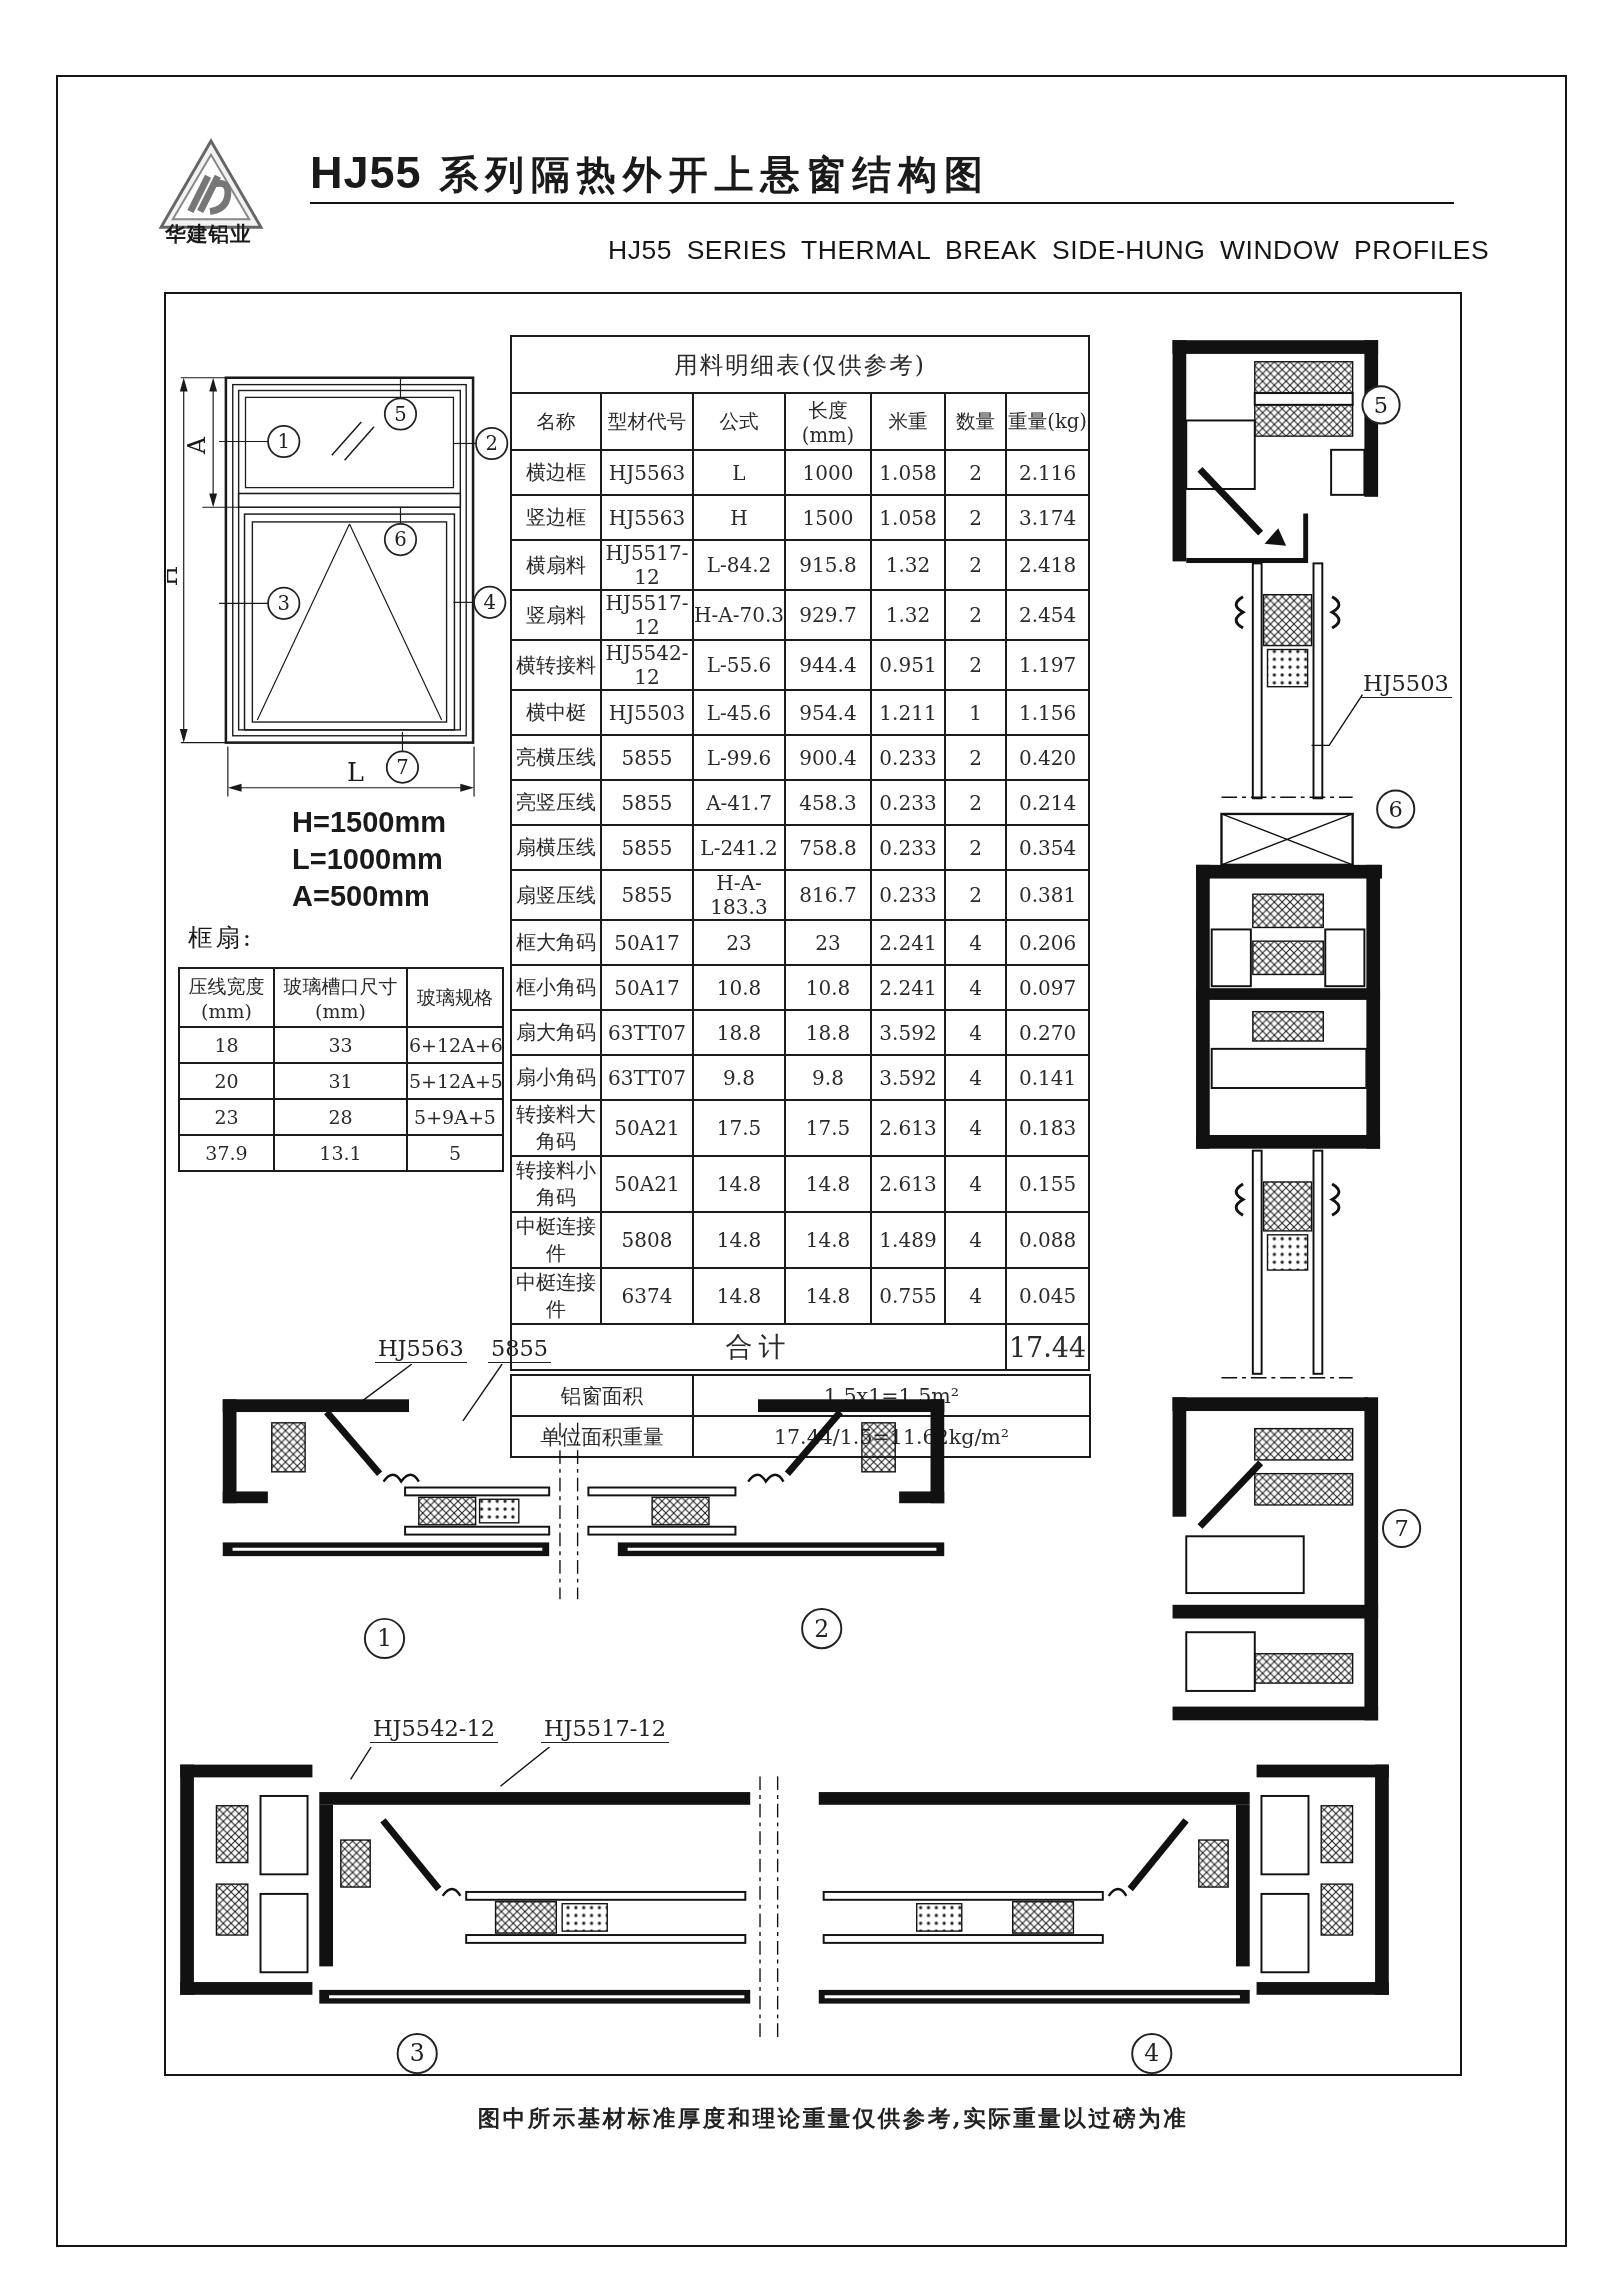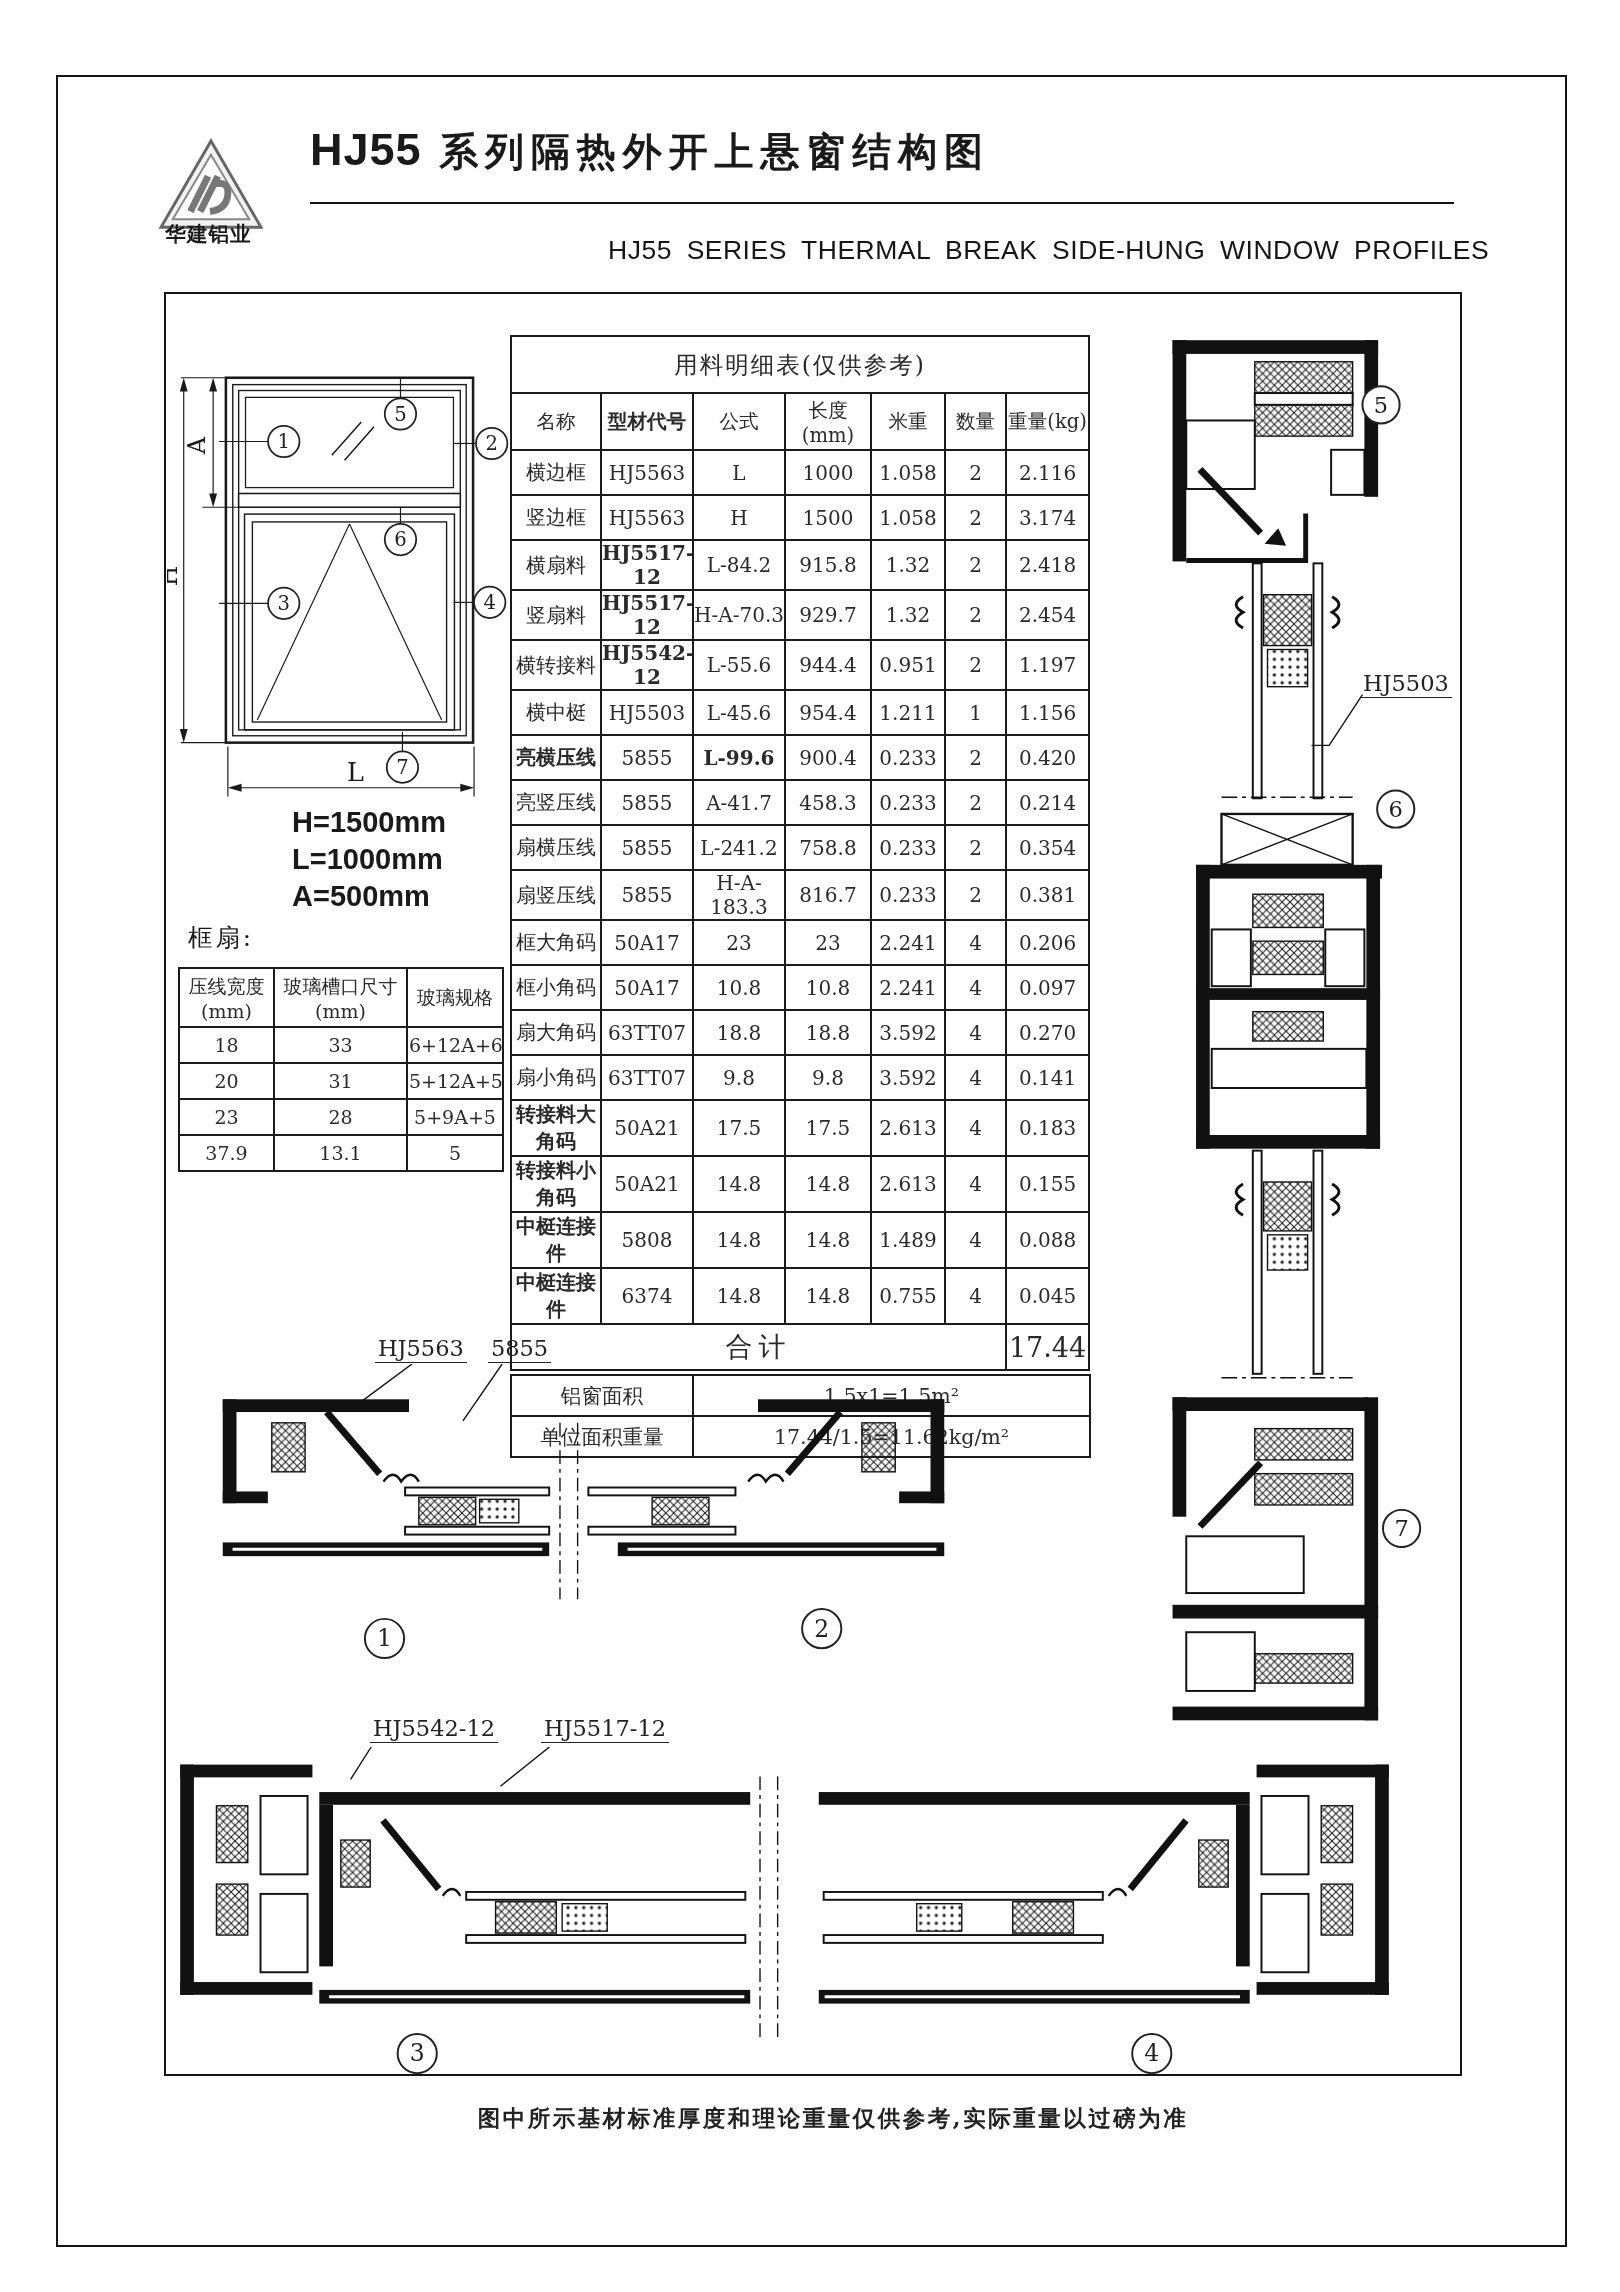--- a/index.html
+++ b/index.html
@@ -5,37 +5,37 @@
   html,body{margin:0;padding:0;background:#fff;}
   .page{position:relative;width:1620px;height:2293px;background:#fff;overflow:hidden;
         font-family:"DejaVu Serif","Liberation Serif",serif;color:#1a1a1a;}
   .abs{position:absolute;}
   .outer-border{left:56px;top:75px;width:1507px;height:2168px;border:2.5px solid #151515;}
   .inner-frame{left:164px;top:292px;width:1294px;height:1780px;border:2.2px solid #151515;}
   
   .logo-wrap{left:157px;top:137px;width:108px;height:108px;}
   .logo-text{left:145px;top:220px;width:127px;text-align:center;font-size:20.6px;font-weight:bold;letter-spacing:1px;}
   .title-rule{left:310px;top:145px;width:1144px;height:57px;border-bottom:2.5px solid #111;}
-  .title-line{position:absolute;left:0;bottom:23px;white-space:nowrap;}
+  .title-line{position:absolute;left:0;bottom:0;white-space:nowrap;}
   .title-code{font-family:"Liberation Sans",sans-serif;font-weight:bold;font-size:45px;letter-spacing:1px;}
   .title-cn{font-size:39px;font-weight:bold;letter-spacing:6.9px;margin-left:17.6px;}
   .subtitle{left:608px;top:235px;width:843px;text-align:right;font-family:"Liberation Sans",sans-serif;
             font-size:26.5px;font-weight:500;word-spacing:6.9px;letter-spacing:0.5px;color:#161616;white-space:nowrap;}
   
   .dims{left:292px;top:804px;font-family:"Liberation Sans",sans-serif;font-weight:bold;font-size:29px;line-height:37px;letter-spacing:0px;}
   .frame-sash{left:188px;top:921px;font-size:24.5px;letter-spacing:2.9px;}
   
   table{border-collapse:collapse;table-layout:fixed;background:transparent;border-radius:30px;}
   .bom{left:510px;top:335px;width:579px;}
   .bom td{border:2px solid #1b1b1b;text-align:center;vertical-align:middle;font-size:20px;color:#2a2a2a;padding:0;overflow:hidden;}
   .bom{border:2.9px solid #111;}
   .bom .t-title td{height:55px;font-size:23.5px;letter-spacing:2px;}
   .bom .t-head td{height:55px;font-size:19.6px;}
   .bom tr.d td{height:43px;}
-  .bom td.b{font-weight:bold;margin-top:23px;}
+  .bom td.b{font-weight:normal;margin-top:23px;}
   .bom .t-total td{height:44px;font-size:27px;letter-spacing:5.9px;}
   .bom .t-total td:last-child{letter-spacing:0;}
   .sub-bom{left:510px;top:1374px;width:579px;border:2.5px solid #111;}
   .sub-bom td{border:2px solid #1b1b1b;text-align:center;font-size:20.6px;height:37px;color:#2a2a2a;}
   .glass{left:178px;top:967px;width:324px;border:2.5px solid #111;}
   .glass td{border:2px solid #1b1b1b;text-align:center;font-size:19px;color:#2a2a2a;white-space:pre-line;}
   .glass .g-head td{height:55px;}
   .glass tr.d td{height:32px;}
   
   .p-label{font-size:22.5px;color:#222;border-bottom:1.5px solid #222;padding:0 2.9px 1px 2.9px;white-space:nowrap;}

